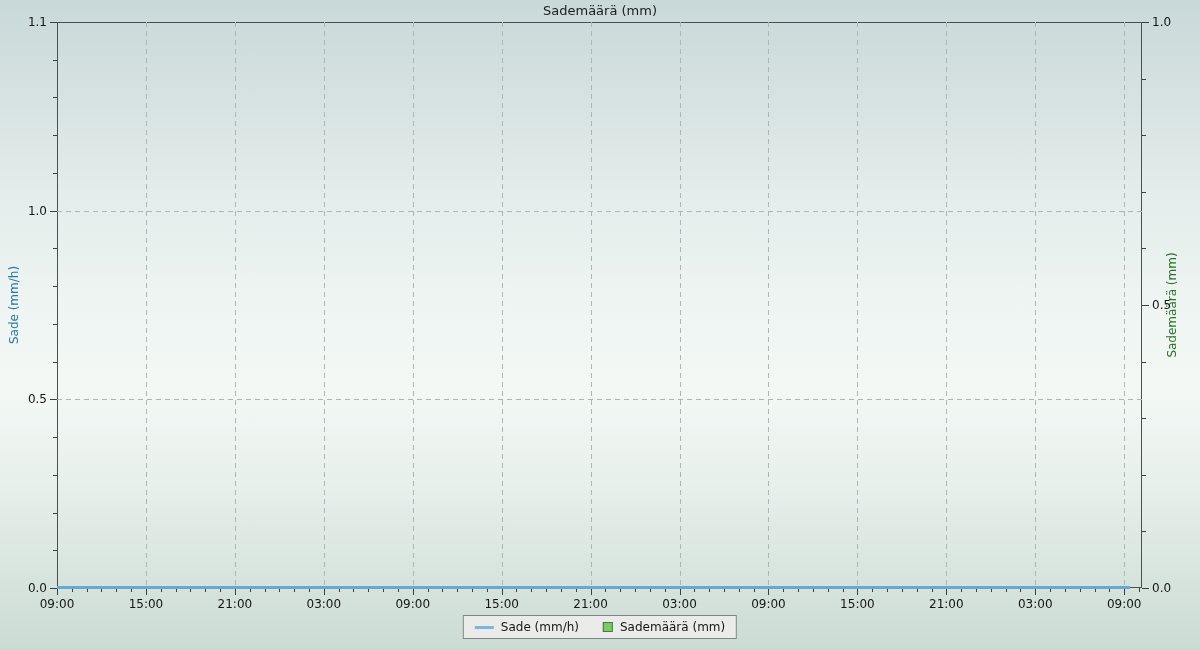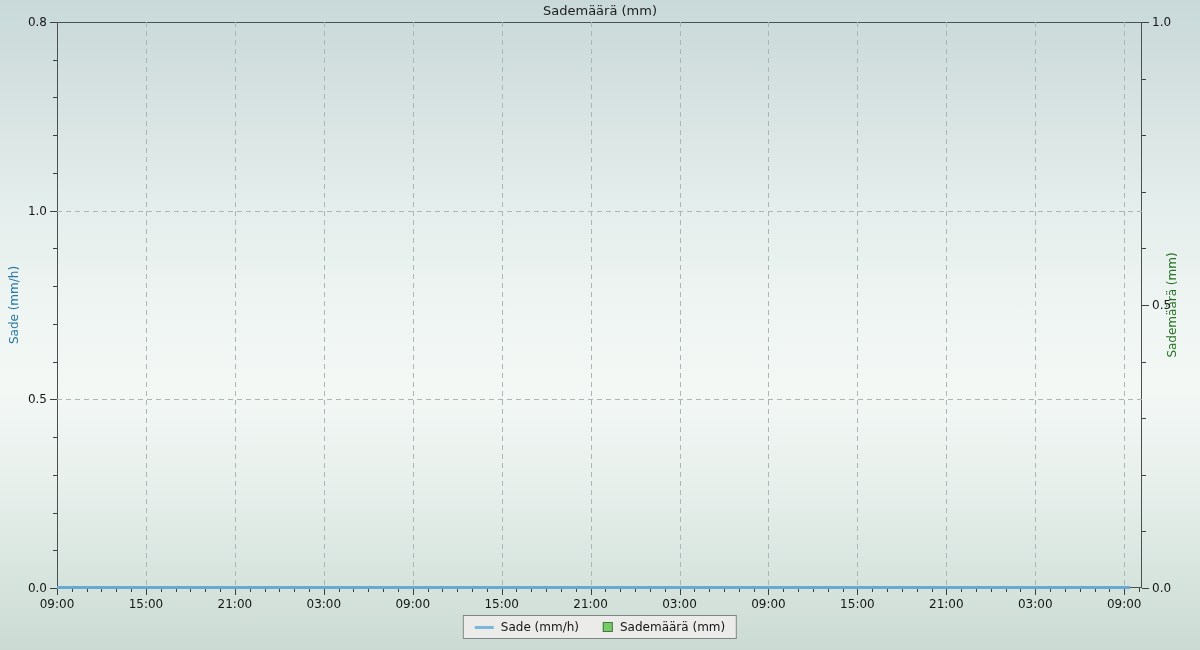--- a/index.html
+++ b/index.html
@@ -180,21 +180,21 @@
     <div class="tick" style="left: 1139.04px; top: 588px; width: 1px; height: 4px;"></div>
     <div class="tick" style="left: 50px; top: 588px; width: 7px; height: 1px;"></div>
     <div class="ylab-l" style="left: 7px; top: 588px;">0.0</div>
     <div class="hgrid" style="left: 57px; top: 399.333px; width: 1085px;"></div>
     <div class="tick" style="left: 50px; top: 399.333px; width: 7px; height: 1px;"></div>
     <div class="ylab-l" style="left: 7px; top: 399.333px;">0.5</div>
     <div class="hgrid" style="left: 57px; top: 210.667px; width: 1085px;"></div>
     <div class="tick" style="left: 50px; top: 210.667px; width: 7px; height: 1px;"></div>
     <div class="ylab-l" style="left: 7px; top: 210.667px;">1.0</div>
     <div class="tick" style="left: 50px; top: 22px; width: 7px; height: 1px;"></div>
-    <div class="ylab-l" style="left: 7px; top: 22px;">0.8</div>
+    <div class="ylab-l" style="left: 7px; top: 22px;">1.1</div>
     <div class="tick" style="left: 53px; top: 550.267px; width: 4px; height: 1px;"></div>
     <div class="tick" style="left: 53px; top: 512.533px; width: 4px; height: 1px;"></div>
     <div class="tick" style="left: 53px; top: 474.8px; width: 4px; height: 1px;"></div>
     <div class="tick" style="left: 53px; top: 437.067px; width: 4px; height: 1px;"></div>
     <div class="tick" style="left: 53px; top: 361.6px; width: 4px; height: 1px;"></div>
     <div class="tick" style="left: 53px; top: 323.867px; width: 4px; height: 1px;"></div>
     <div class="tick" style="left: 53px; top: 286.133px; width: 4px; height: 1px;"></div>
     <div class="tick" style="left: 53px; top: 248.4px; width: 4px; height: 1px;"></div>
     <div class="tick" style="left: 53px; top: 172.933px; width: 4px; height: 1px;"></div>
     <div class="tick" style="left: 53px; top: 135.2px; width: 4px; height: 1px;"></div>

